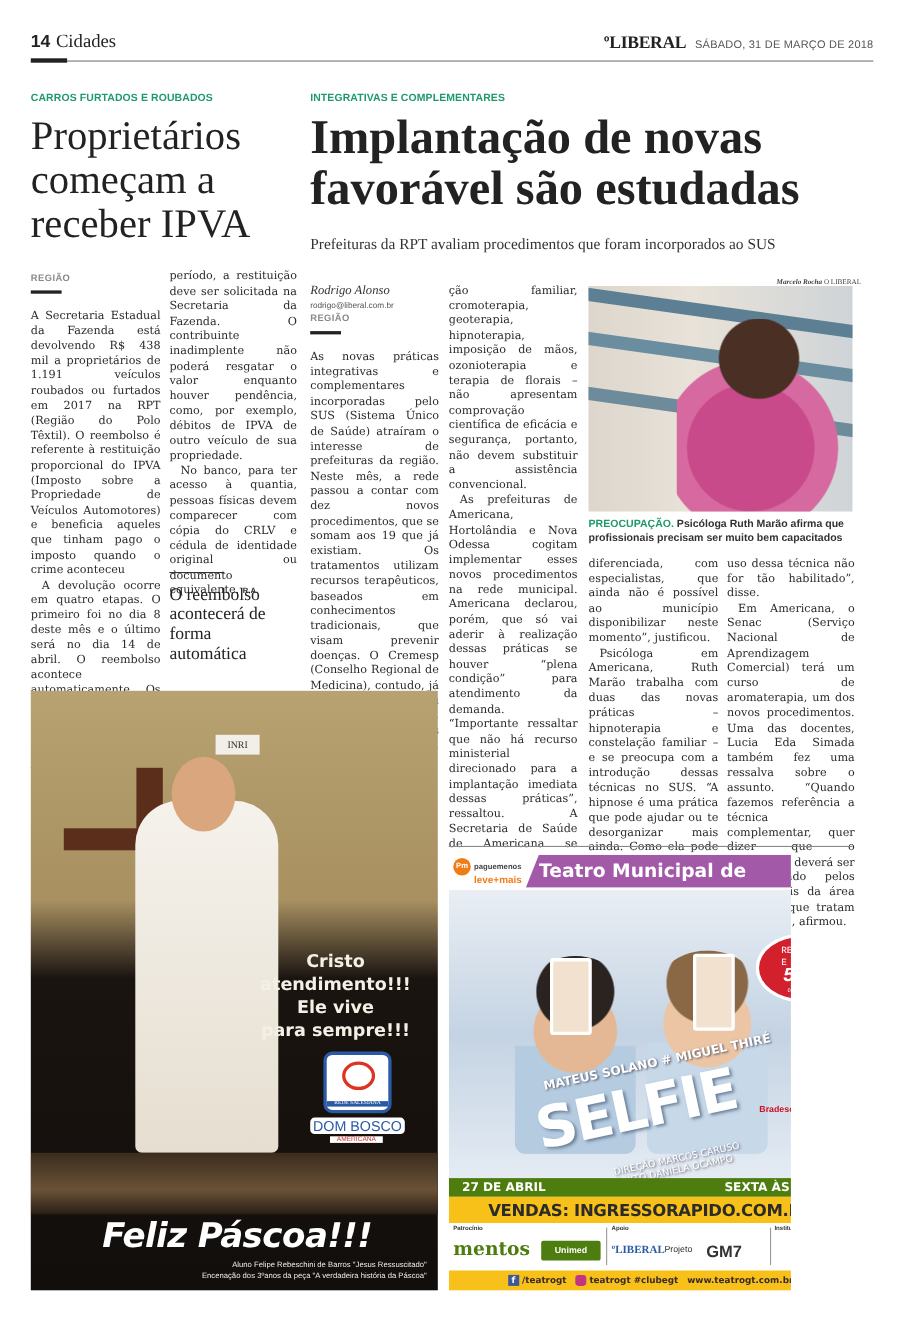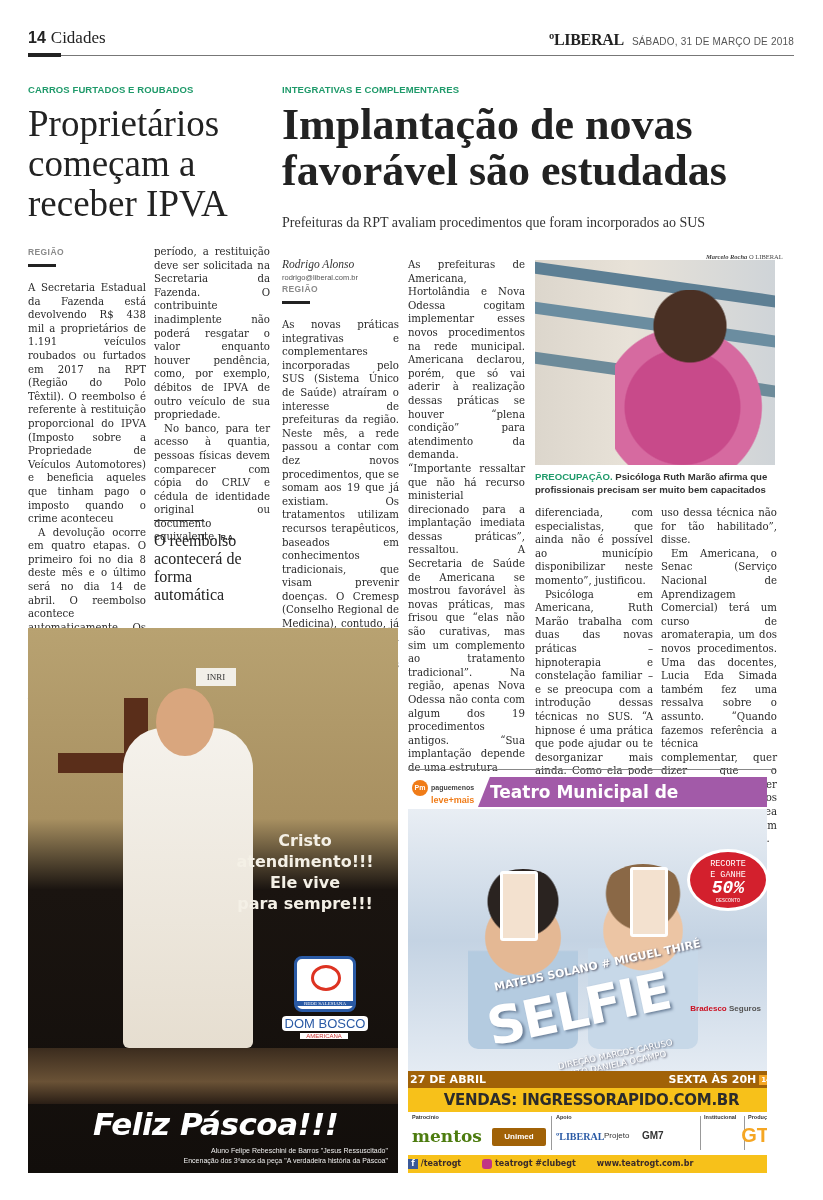--- a/index.html
+++ b/index.html
@@ -30,61 +30,61 @@
 .photo{left:535px;top:260px;width:240px;height:205px;background:linear-gradient(90deg,#dcd6cc 0%,#e8e2d8 40%,#cfd4d8 100%);overflow:hidden}
 .photo .stripe{position:absolute;left:-20px;width:300px;height:12px;background:#5d7f94;transform:rotate(8deg)}
 .photo .person{position:absolute;right:10px;top:30px;width:150px;height:180px;border-radius:60px 60px 10px 10px;background:radial-gradient(circle at 50% 20%,#4a3024 0 22%,transparent 23%),radial-gradient(circle at 45% 65%,#c84a8a 0 40%,#d66aa0 41% 55%,transparent 56%)}
 
 .ad-left{left:28px;top:628px;width:370px;height:545px;background:linear-gradient(180deg,#b8a271 0%,#a89061 35%,#1a1410 48%,#120e0b 100%);overflow:hidden}
 .ad-left .cross{position:absolute;left:96px;top:70px;width:24px;height:330px;background:#5a2e1a}
 .ad-left .crossbar{position:absolute;left:30px;top:125px;width:160px;height:20px;background:#5a2e1a}
 .ad-left .boy{position:absolute;left:95px;top:100px;width:130px;height:320px;background:linear-gradient(180deg,#f5f2ec,#e6ded0);border-radius:40px 40px 6px 6px}
 .ad-left .head{position:absolute;left:128px;top:60px;width:58px;height:68px;border-radius:50%;background:#d9a67e}
 .ad-left .inri{position:absolute;left:168px;top:40px;width:40px;height:18px;background:#f2efe8;font-family:"Liberation Serif",serif;font-size:9px;text-align:center;line-height:18px;color:#333}
-.ad-left .msg{position:absolute;right:18px;top:202px;width:150px;text-align:center;font-family:"DejaVu Sans",sans-serif;font-weight:700;font-size:16px;line-height:21px;color:#f4f0e6}
+.ad-left .msg{position:absolute;right:18px;top:235px;width:150px;text-align:center;font-family:"DejaVu Sans",sans-serif;font-weight:700;font-size:16px;line-height:21px;color:#f4f0e6}
 .ad-left .badge{position:absolute;right:42px;top:328px;width:62px;height:56px;background:#fff;border:3px solid #2a5aa5;border-radius:8px}
 .ad-left .badge .s{position:absolute;left:14px;top:6px;width:30px;height:26px;border-radius:50%;border:3px solid #d32}
 .ad-left .badge .rede{position:absolute;bottom:3px;left:0;right:0;text-align:center;font-family:"Liberation Serif",serif;font-size:5px;color:#fff;background:#2a5aa5}
 .ad-left .dom{position:absolute;right:30px;top:388px;width:86px;text-align:center;font-family:"Liberation Sans",sans-serif;font-size:13px;color:#2a5aa5;background:#fff;border-radius:4px}
 .ad-left .am{position:absolute;right:50px;top:405px;width:48px;text-align:center;font-family:"Liberation Sans",sans-serif;font-size:6px;color:#c33;background:#fff}
 .ad-left .stage{position:absolute;left:0;top:420px;width:370px;height:56px;background:linear-gradient(180deg,#3b2c1e,#6a5236 60%,#2a1e15)}
 .ad-left .feliz{position:absolute;left:65px;top:478px;font-family:"DejaVu Sans",sans-serif;font-weight:700;font-style:italic;font-size:31px;color:#fff;letter-spacing:-0.5px}
 .ad-left .cap{position:absolute;right:10px;top:518px;text-align:right;font-family:"Liberation Sans",sans-serif;font-size:7px;line-height:10px;color:#eee}
-.ad-right{left:408px;top:775px;width:359px;height:400px;background:#fff;overflow:hidden}
+.ad-right{left:408px;top:775px;width:311px;height:400px;background:#fff;overflow:hidden}
 .ad-right .top{position:absolute;left:0;top:0;width:367px;height:34px;background:#fff}
 .ad-right .band{position:absolute;left:70px;top:2px;width:297px;height:30px;background:#a25aa8;color:#fff;font-family:"DejaVu Sans",sans-serif;font-weight:700;font-size:17px;line-height:30px;padding-left:12px;clip-path:polygon(4% 0,100% 0,100% 100%,0 100%)}
 .ad-right .pm{position:absolute;left:4px;top:5px;font-family:"Liberation Sans",sans-serif;font-size:7px;font-weight:700;color:#444;line-height:9px}
 .ad-right .pm .dot{display:inline-block;width:16px;height:16px;border-radius:50%;background:#f07c18;color:#fff;font-size:7px;text-align:center;line-height:16px;vertical-align:middle;margin-right:3px}
 .ad-right .pm .lm{color:#f07c18;font-size:9px}
 .ad-right .hero{position:absolute;left:0;top:34px;width:367px;height:262px;background:linear-gradient(180deg,#e9eef4,#c4d3e3 50%,#e4ebf3)}
 .ad-right .min{position:absolute;left:0;top:10px;width:367px;text-align:center;font-family:"DejaVu Sans",sans-serif;font-size:9.5px;color:#222}
 .ad-right .man1{position:absolute;left:60px;top:60px;width:110px;height:180px;border-radius:55px 55px 10px 10px;background:radial-gradient(circle at 50% 18%,#2a2320 0 22%,transparent 23%),radial-gradient(circle at 50% 38%,#e4b894 0 30%,transparent 31%),linear-gradient(180deg,transparent 45%,#b4cbe0 46%)}
 .ad-right .man2{position:absolute;left:180px;top:55px;width:110px;height:185px;border-radius:55px 55px 10px 10px;background:radial-gradient(circle at 50% 16%,#8a6846 0 22%,transparent 23%),radial-gradient(circle at 50% 36%,#ecc5a4 0 30%,transparent 31%),linear-gradient(180deg,transparent 45%,#c7d8e8 46%)}
 .ad-right .phone{position:absolute;width:38px;height:70px;border:3px solid #fff;background:#f3e1cf;border-radius:3px}
 .ad-right .selfie{position:absolute;left:78px;top:170px;font-family:"DejaVu Sans",sans-serif;font-weight:700;font-size:52px;color:#fff;letter-spacing:-2px;transform:rotate(-12deg);text-shadow:2px 2px 3px #6a7f98}
 .ad-right .names{position:absolute;left:84px;top:150px;font-family:"DejaVu Sans",sans-serif;font-weight:700;font-size:11px;color:#fff;transform:rotate(-12deg);text-shadow:1px 1px 2px #556}
 .ad-right .dir{position:absolute;left:150px;top:240px;font-family:"DejaVu Sans",sans-serif;font-size:8.5px;color:#fff;line-height:10px;transform:rotate(-12deg);text-shadow:1px 1px 2px #556}
 .ad-right .sticker{position:absolute;right:6px;top:40px;width:82px;height:62px;border-radius:50%;background:#d3202d;border:3px solid #fff;color:#fff;text-align:center;font-family:Liberation Mono, monospace;font-size:8.5px;line-height:11px;padding-top:7px}
 .ad-right .sticker b{font-size:18px;display:block;line-height:15px;font-style:italic}
 .ad-right .sticker small{font-size:5px;display:block}
 .ad-right .brad{position:absolute;right:14px;top:195px;font-family:"Liberation Sans",sans-serif;font-size:8px;color:#c12;font-weight:700}
 .ad-right .brad span{color:#555;font-weight:700}
-.ad-right .datebar{position:absolute;left:0;top:296px;width:367px;height:17px;background:#a16207;color:#fff;font-family:"DejaVu Sans",sans-serif;font-weight:700;font-size:11px;line-height:17px;padding:0 2px;display:flex;justify-content:space-between}
+.ad-right .datebar{position:absolute;left:0;top:296px;width:367px;height:17px;background:#4d7c0f;color:#fff;font-family:"DejaVu Sans",sans-serif;font-weight:700;font-size:11px;line-height:17px;padding:0 12px;display:flex;justify-content:space-between}
 .ad-right .datebar .age{display:inline-block;background:#f5a623;font-size:7px;padding:0 2px;line-height:10px;margin-left:3px;vertical-align:middle}
 .ad-right .vendas{position:absolute;left:0;top:313px;width:367px;height:24px;background:#f7c11a;color:#2b2b2b;text-align:center;font-family:"DejaVu Sans",sans-serif;font-weight:700;font-size:15px;line-height:24px;letter-spacing:-0.3px}
 .ad-right .spons{position:absolute;left:0;top:337px;width:367px;height:42px;background:#fff;font-family:"Liberation Sans",sans-serif}
 .ad-right .spons .lbl{position:absolute;top:2px;font-size:5.5px;font-weight:700;color:#333}
 .ad-right .mentos{position:absolute;left:4px;top:14px;font-family:"DejaVu Serif",serif;font-weight:700;font-size:17px;color:#4d7c0f}
-.ad-right .unimed{position:absolute;left:84px;top:16px;width:54px;height:18px;background:#a16207;color:#fff;font-size:8px;font-weight:700;text-align:center;line-height:18px;border-radius:2px}
+.ad-right .unimed{position:absolute;left:84px;top:16px;width:54px;height:18px;background:#4d7c0f;color:#fff;font-size:8px;font-weight:700;text-align:center;line-height:18px;border-radius:2px}
 .ad-right .lib{position:absolute;left:148px;top:19px;font-family:"Liberation Serif",serif;font-weight:700;font-size:10px;color:#2a5aa5}
 .ad-right .proj{position:absolute;left:196px;top:19px;font-size:8px;color:#333}
-.ad-right .gm7{position:absolute;left:234px;top:18px;font-size:10px;font-weight:700;color:#333}
+.ad-right .gm7{position:absolute;left:234px;top:18px;font-size:15px;font-weight:700;color:#333}
 .ad-right .gt{position:absolute;right:6px;top:12px;font-size:20px;font-weight:700;color:#f5a623}
 .ad-right .vsep{position:absolute;top:4px;width:1px;height:34px;background:#999}
-.ad-right .social{position:absolute;left:0;top:380px;width:367px;height:18px;background:#f7c11a;font-family:"DejaVu Sans",sans-serif;font-weight:700;font-size:8px;color:#3a2a2a;line-height:18px;display:flex;gap:21px}
+.ad-right .social{position:absolute;left:0;top:380px;width:367px;height:18px;background:#f7c11a;font-family:"DejaVu Sans",sans-serif;font-weight:700;font-size:8px;color:#3a2a2a;line-height:18px;display:flex;justify-content:center;gap:8px}
 .ad-right .social .fb{display:inline-block;width:10px;height:10px;background:#3b5998;color:#fff;font-size:8px;line-height:10px;text-align:center;vertical-align:middle}
 .ad-right .social .ig{display:inline-block;width:10px;height:10px;background:#c13584;border-radius:3px;vertical-align:middle}
 .sep-line{height:1px;background:#bbb}
 </style>
 </head>
 <body>
 
 <div class="abs hdr-page">
   <b>14</b><span>Cidades</span>
 </div>
@@ -117,20 +117,21 @@
 
 <div class="abs byline" style="left:282px;top:258px">Rodrigo Alonso</div>
 <div class="abs email" style="left:282px;top:273px">rodrigo@liberal.com.br</div>
 <div class="abs tag" style="left:282px;top:284px">REGIÃO</div>
 <div class="abs tagbar" style="left:282px;top:301px"></div>
 
 <div class="abs col" style="left:282px;top:318px;width:117px">
   <p>As novas práticas integrativas e complementares incorporadas pelo SUS (Sistema Único de Saúde) atraíram o interesse de prefeituras da região. Neste mês, a rede passou a contar com dez novos procedimentos, que se somam aos 19 que já existiam. Os tratamentos utilizam recursos terapêuticos, baseados em conhecimentos tradicionais, que visam prevenir doenças. O Cremesp (Conselho Regional de Medicina), contudo, já se posicionou contrário à medida. Afirma que as novas terapias – apiterapia, aromaterapia, bioenergética, constela-</p>
 </div>
 <div class="abs col" style="left:408px;top:258px;width:117px">
+  <p>ção familiar, cromoterapia, geoterapia, hipnoterapia, imposição de mãos, ozonioterapia e terapia de florais – não apresentam comprovação científica de eficácia e segurança, portanto, não devem substituir a assistência convencional.</p>
   <p>As prefeituras de Americana, Hortolândia e Nova Odessa cogitam implementar esses novos procedimentos na rede municipal. Americana declarou, porém, que só vai aderir à realização dessas práticas se houver “plena condição” para atendimento da demanda. “Importante ressaltar que não há recurso ministerial direcionado para a implantação imediata dessas práticas”, ressaltou. A Secretaria de Saúde de Americana se mostrou favorável às novas práticas, mas frisou que “elas não são curativas, mas sim um complemento ao tratamento tradicional”. Na região, apenas Nova Odessa não conta com algum dos 19 procedimentos antigos. “Sua implantação depende de uma estrutura</p>
 </div>
 
 <div class="abs credit" style="left:706px;top:253px"><i>Marcelo Rocha</i> <span>O LIBERAL</span></div>
 <div class="abs photo">
   <div class="stripe" style="top:20px"></div>
   <div class="stripe" style="top:60px;background:#6b8da0"></div>
   <div class="stripe" style="top:110px;background:#6d8b9a"></div>
   <div class="person"></div>
 </div>

